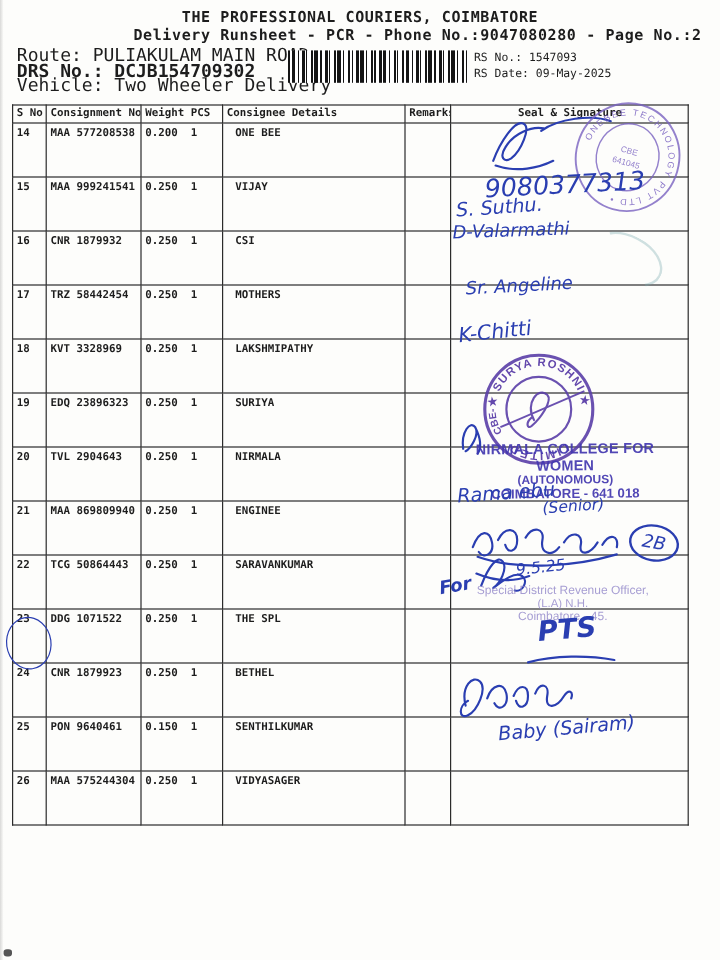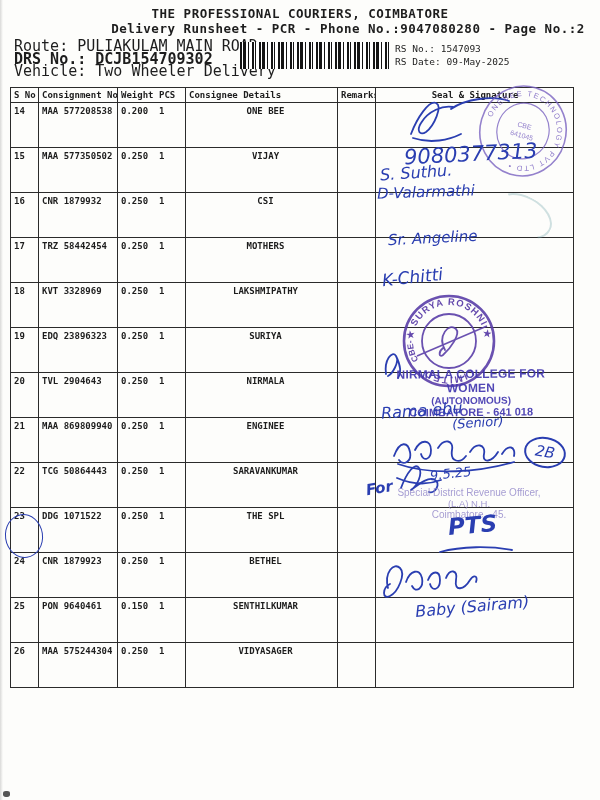--- a/index.html
+++ b/index.html
@@ -15,21 +15,21 @@
   .barcode{left:240px;top:42px;width:150px;height:27px;
     background:repeating-linear-gradient(90deg,#141414 0 2px,#fff 2px 3px,#141414 3px 6px,#fff 6px 8px,#141414 8px 9px,#fff 9px 12px,#141414 12px 14px,#fff 14px 15px,#141414 15px 16px,#fff 16px 19px);}
   
   table{position:absolute;left:10px;top:87px;width:563px;border-collapse:collapse;table-layout:fixed;}
   table,td,th{border:1px solid #2b2b2b;}
   table{border-width:1.5px;}
   th{font-size:9px;font-weight:700;text-align:left;padding:1px 2px 1px 3px;height:12px;white-space:nowrap;overflow:hidden;}
   td{font-size:9px;font-weight:700;vertical-align:top;padding:3px 2px 0 3px;height:41px;white-space:nowrap;overflow:hidden;}
   .wp{display:flex;}
   .wp .w{width:38px;}
-  .cons-pad{padding-left:10px;text-align:center;}
+  .cons-pad{padding-left:10px;}
   th.center{text-align:center;margin-top:36px;}
   
   .overlay{left:0;top:0;width:600px;height:800px;pointer-events:none;}
   .hw{position:absolute;font-family:"DejaVu Sans",sans-serif;font-style:italic;color:#2a3eb1;white-space:nowrap;}
   .stamp-lines{position:absolute;text-align:center;font-family:"Liberation Sans",sans-serif;font-weight:700;}
   svg{position:absolute;overflow:visible;}
   .ink{stroke:#2a3eb1;fill:none;stroke-width:1.8;stroke-linecap:round;stroke-linejoin:round;}
   .badge{position:absolute;border:2px solid #2a3eb1;border-radius:50%;color:#2a3eb1;
          font-family:"DejaVu Sans",sans-serif;font-style:italic;text-align:center;}
   .ghost{position:absolute;border-radius:50%;border:2px solid rgba(120,170,175,.35);
@@ -90,21 +90,21 @@
             <span class="w">0.200</span>
             <span>1</span>
           </span>
         </td>
         <td class="cons-pad">ONE BEE</td>
         <td></td>
         <td></td>
       </tr>
   <tr>
         <td>15</td>
-        <td>MAA 577350502</td>
+        <td>MAA 999241541</td>
         <td>
           <span class="wp">
             <span class="w">0.250</span>
             <span>1</span>
           </span>
         </td>
         <td class="cons-pad">VIJAY</td>
         <td></td>
         <td></td>
       </tr>

